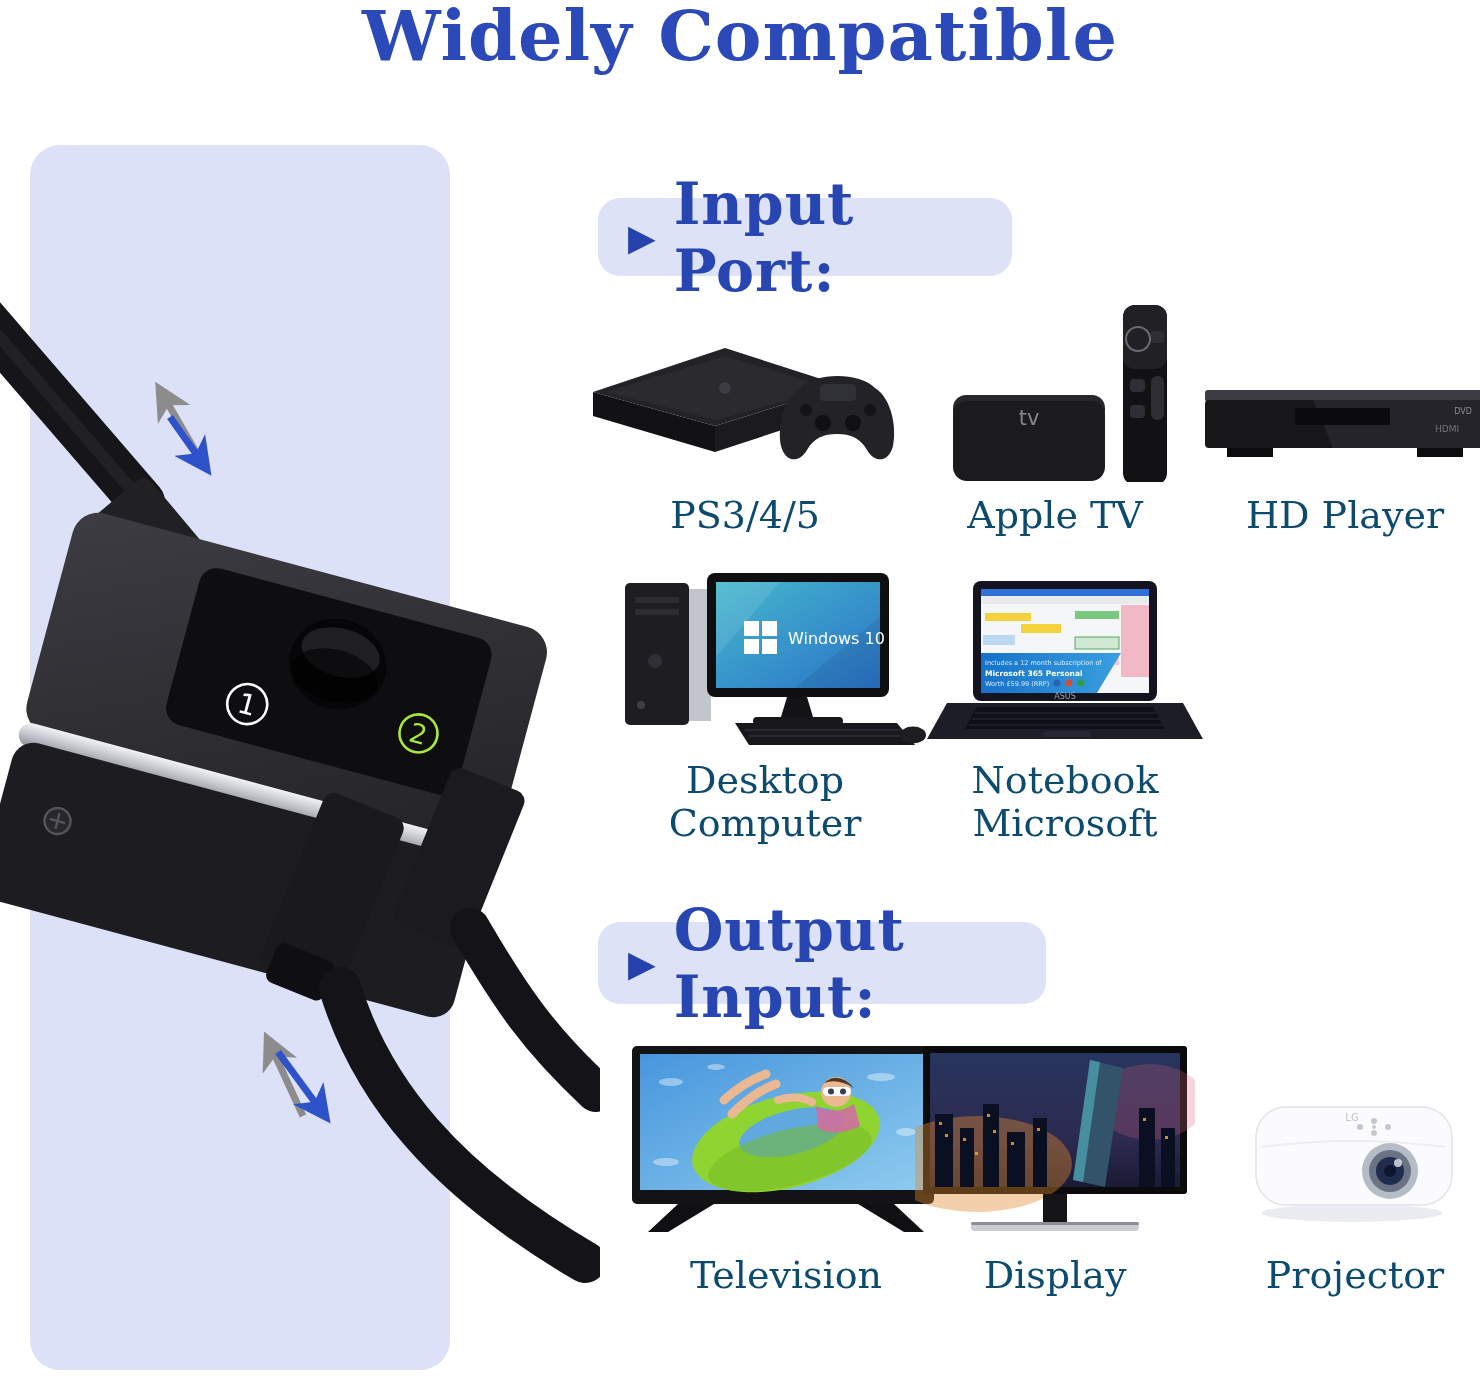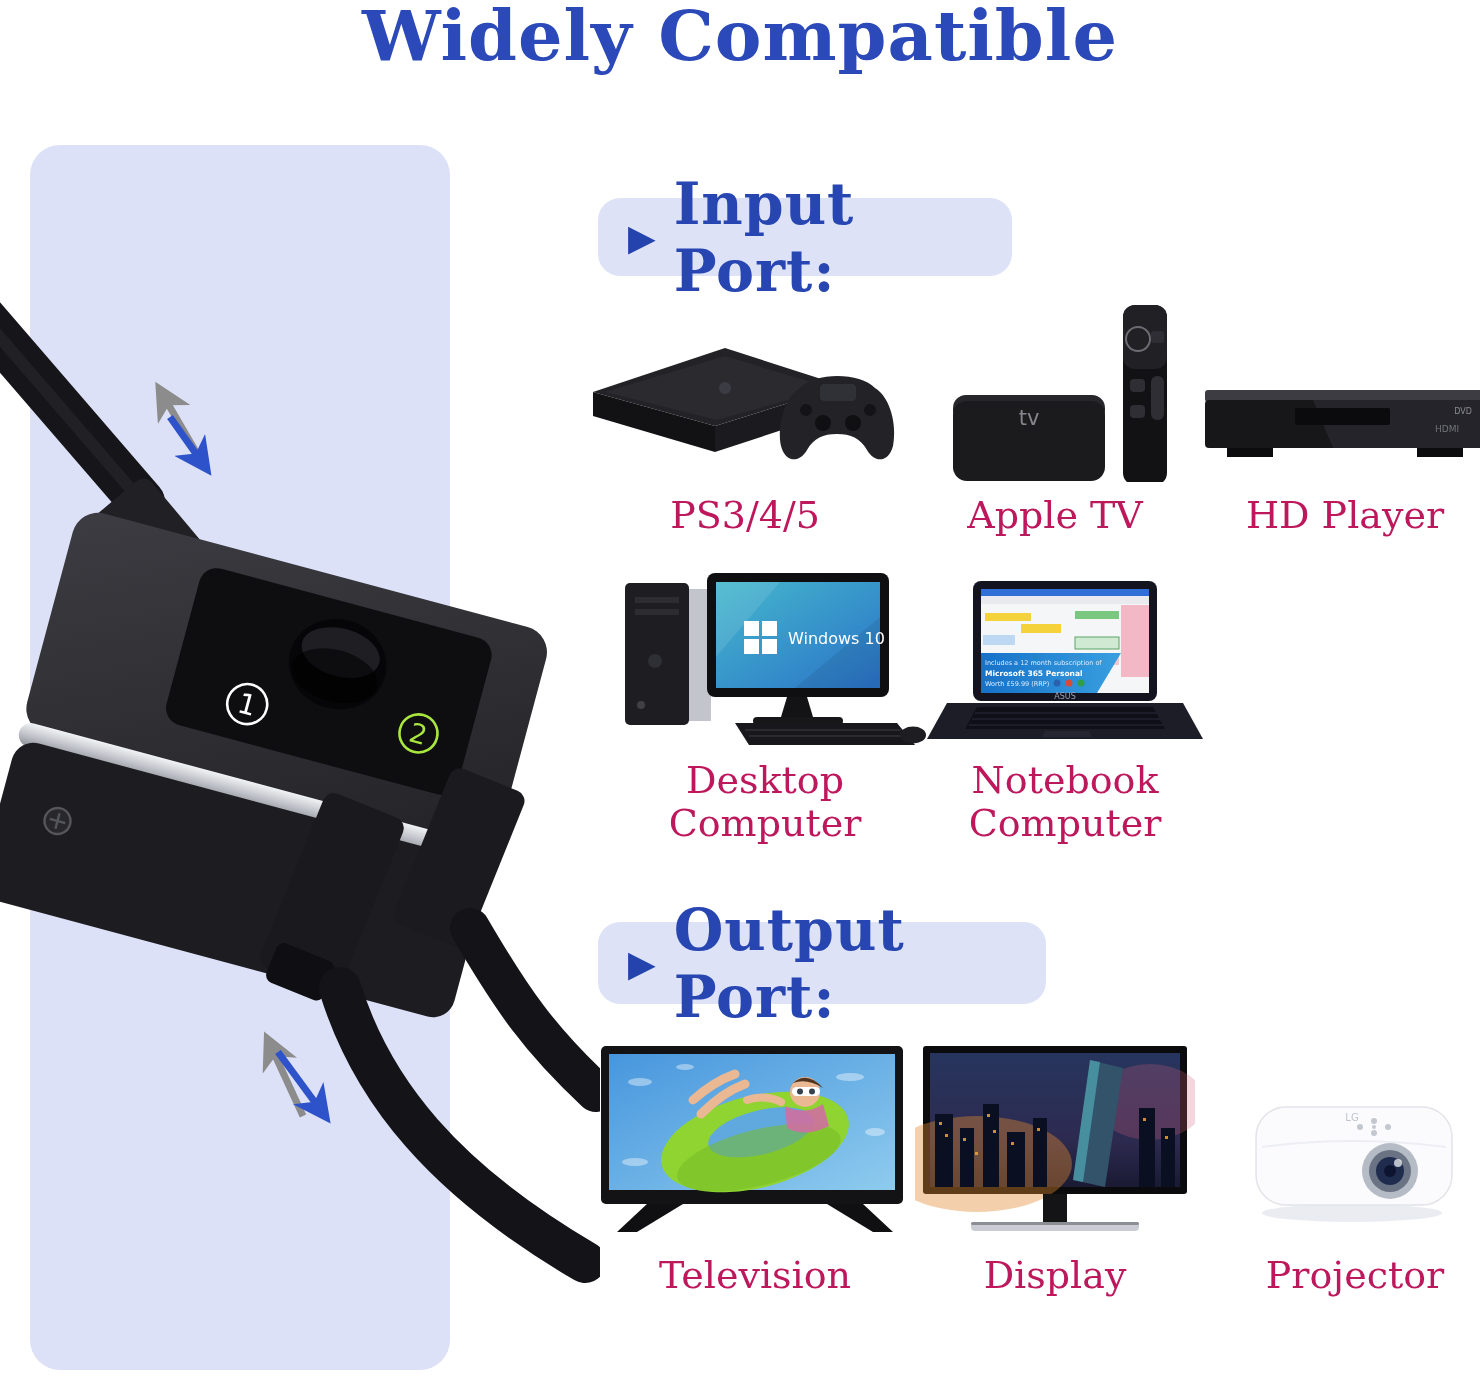--- a/index.html
+++ b/index.html
@@ -9,21 +9,21 @@
           font-size:70px;font-weight:bold;color:#2b49b8;letter-spacing:1px;margin:0;}
   .scene{position:absolute;left:0;top:0;}
   .section-pill{position:absolute;display:flex;align-items:center;gap:18px;
           background:#dde2f6;border-radius:22px;padding:0 30px;box-sizing:border-box;}
   .section-pill .tri{font-size:36px;color:#2443ac;line-height:1;transform:translateY(1px);}
   .section-pill .pill-label{font-size:57px;font-weight:bold;color:#2746b2;letter-spacing:1px;}
   .pill-input{left:598px;top:198px;width:414px;height:78px;}
   .pill-output{left:598px;top:922px;width:448px;height:82px;}
   .device{position:absolute;display:flex;flex-direction:column;align-items:center;}
   .device .art{display:flex;align-items:flex-end;justify-content:center;}
-  .device .lbl{font-size:38px;color:#be185d;text-align:center;line-height:1.12;margin-top:12px;}
+  .device .lbl{font-size:38px;color:#0c4a6e;text-align:center;line-height:1.12;margin-top:12px;}
   .lbl-narrow{max-width:252px;}
   svg{display:block;}
 </style>
 </head>
 <body>
 
 <div class="canvas">
 
   <h1 class="page-title">Widely Compatible</h1>
 
@@ -105,21 +105,21 @@
       <line x1="278" y1="1052" x2="325" y2="1116" stroke="#2e52c9" stroke-width="7" marker-end="url(#mBlue)"></line>
     </g>
   </svg>
 
   <div class="section-pill pill-input">
     <span class="tri">▶</span>
     <span class="pill-label">Input Port:</span>
   </div>
   <div class="section-pill pill-output">
     <span class="tri">▶</span>
-    <span class="pill-label">Output Port:</span>
+    <span class="pill-label">Output Input:</span>
   </div>
 
   <div class="device" style="left:575px;top:300px;width:340px;">
     <div class="art" style="height:182px;">
       <svg width="340" height="182" viewBox="0 0 340 182">
         <polygon points="18,92 150,48 268,86 140,126" fill="#232327"></polygon>
         <polygon points="18,92 140,126 140,152 18,116" fill="#121215"></polygon>
         <polygon points="140,126 268,86 268,110 140,152" fill="#1b1b1f"></polygon>
         <polygon points="30,92 150,56 256,88 142,120" fill="#2a2a2f"></polygon>
         <circle cx="150" cy="88" r="6" fill="#3c3c44"></circle>
@@ -243,24 +243,24 @@
         <polygon points="22,128 258,128 278,164 2,164" fill="#1d1d28"></polygon>
         <polygon points="52,132 228,132 240,154 40,154" fill="#0f0f18"></polygon>
         <g stroke="#23232f" stroke-width="1.6">
           <line x1="50" y1="138" x2="232" y2="138"></line>
           <line x1="47" y1="144" x2="235" y2="144"></line>
           <line x1="44" y1="150" x2="238" y2="150"></line>
         </g>
         <polygon points="120,156 164,156 167,162 117,162" fill="#262633"></polygon>
       </svg>
     </div>
-    <div class="lbl lbl-narrow">Notebook Computer</div>
-  </div>
-
-  <div class="device" style="left:595px;top:1042px;width:320px;">
+    <div class="lbl lbl-narrow">Notebook Microsoft</div>
+  </div>
+
+  <div class="device" style="left:626px;top:1042px;width:320px;">
     <div class="art" style="height:200px;">
       <svg width="320" height="200" viewBox="0 0 320 200">
         <defs>
           <linearGradient id="pool" x1="0" y1="0" x2="1" y2="1">
             <stop offset="0" stop-color="#4796dd"></stop>
               <stop offset="1" stop-color="#8ecbee"></stop>
           </linearGradient>
         </defs>
         <rect x="6" y="4" width="302" height="158" rx="5" fill="#131315"></rect>
         <rect x="14" y="12" width="286" height="136" fill="url(#pool)"></rect>

